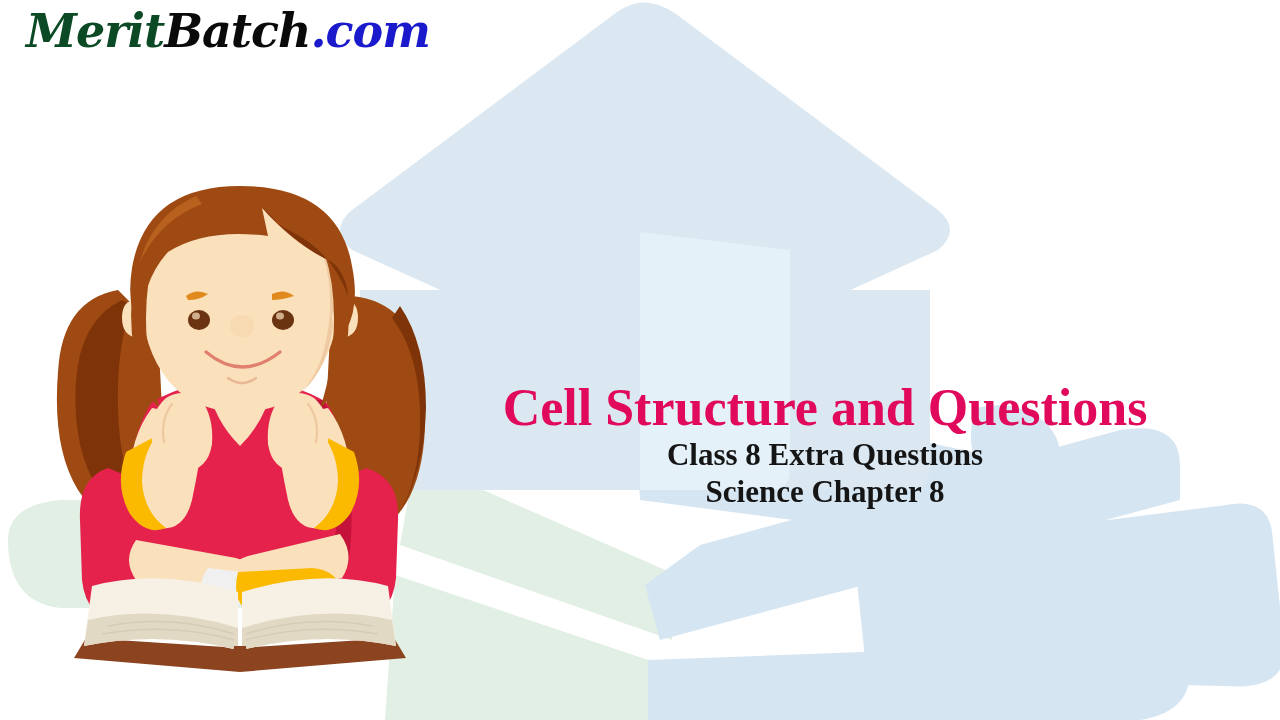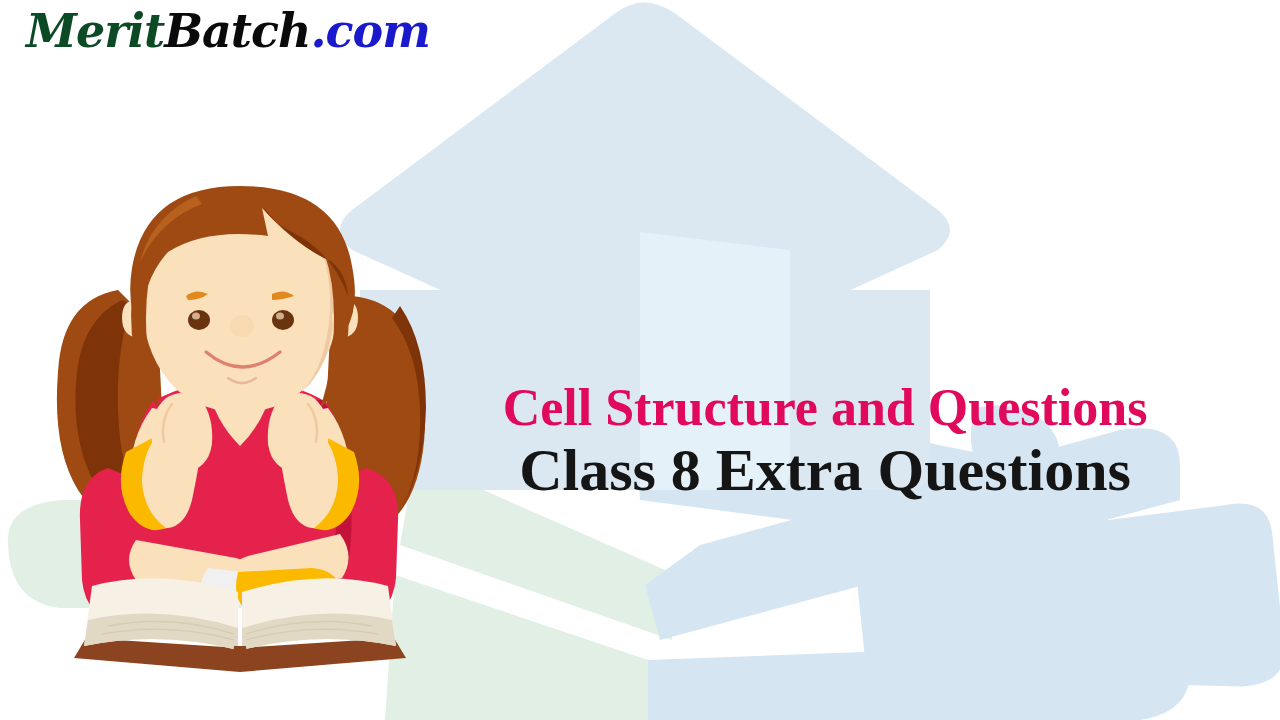--- a/index.html
+++ b/index.html
@@ -43,21 +43,21 @@
     font-family:"Liberation Serif", serif;
     font-weight:bold;
     font-size:52px;
     color:#E1095B;
     white-space:nowrap;
     letter-spacing:0px;
   }
   .title-sub{
     font-family:"Liberation Serif", serif;
     font-weight:bold;
-    font-size:60px;
+    font-size:31px;
     color:#151515;
     white-space:nowrap;
     margin-top:4px;
   }
 </style>
 </head>
 <body>
 
 <div id="stage">
 
@@ -177,15 +177,16 @@
     </g>
   </svg>
 
   <div id="logo">
     <span class="part-merit">Merit</span><span class="part-batch">Batch</span><span class="part-com">.com</span>
   </div>
 
   <div id="title-block">
     <div id="title-main">Cell Structure and Questions</div>
     <div class="title-sub">Class 8 Extra Questions</div>
+    <div class="title-sub">Science Chapter 8</div>
   </div>
 
 </div>
 
 </body></html>

